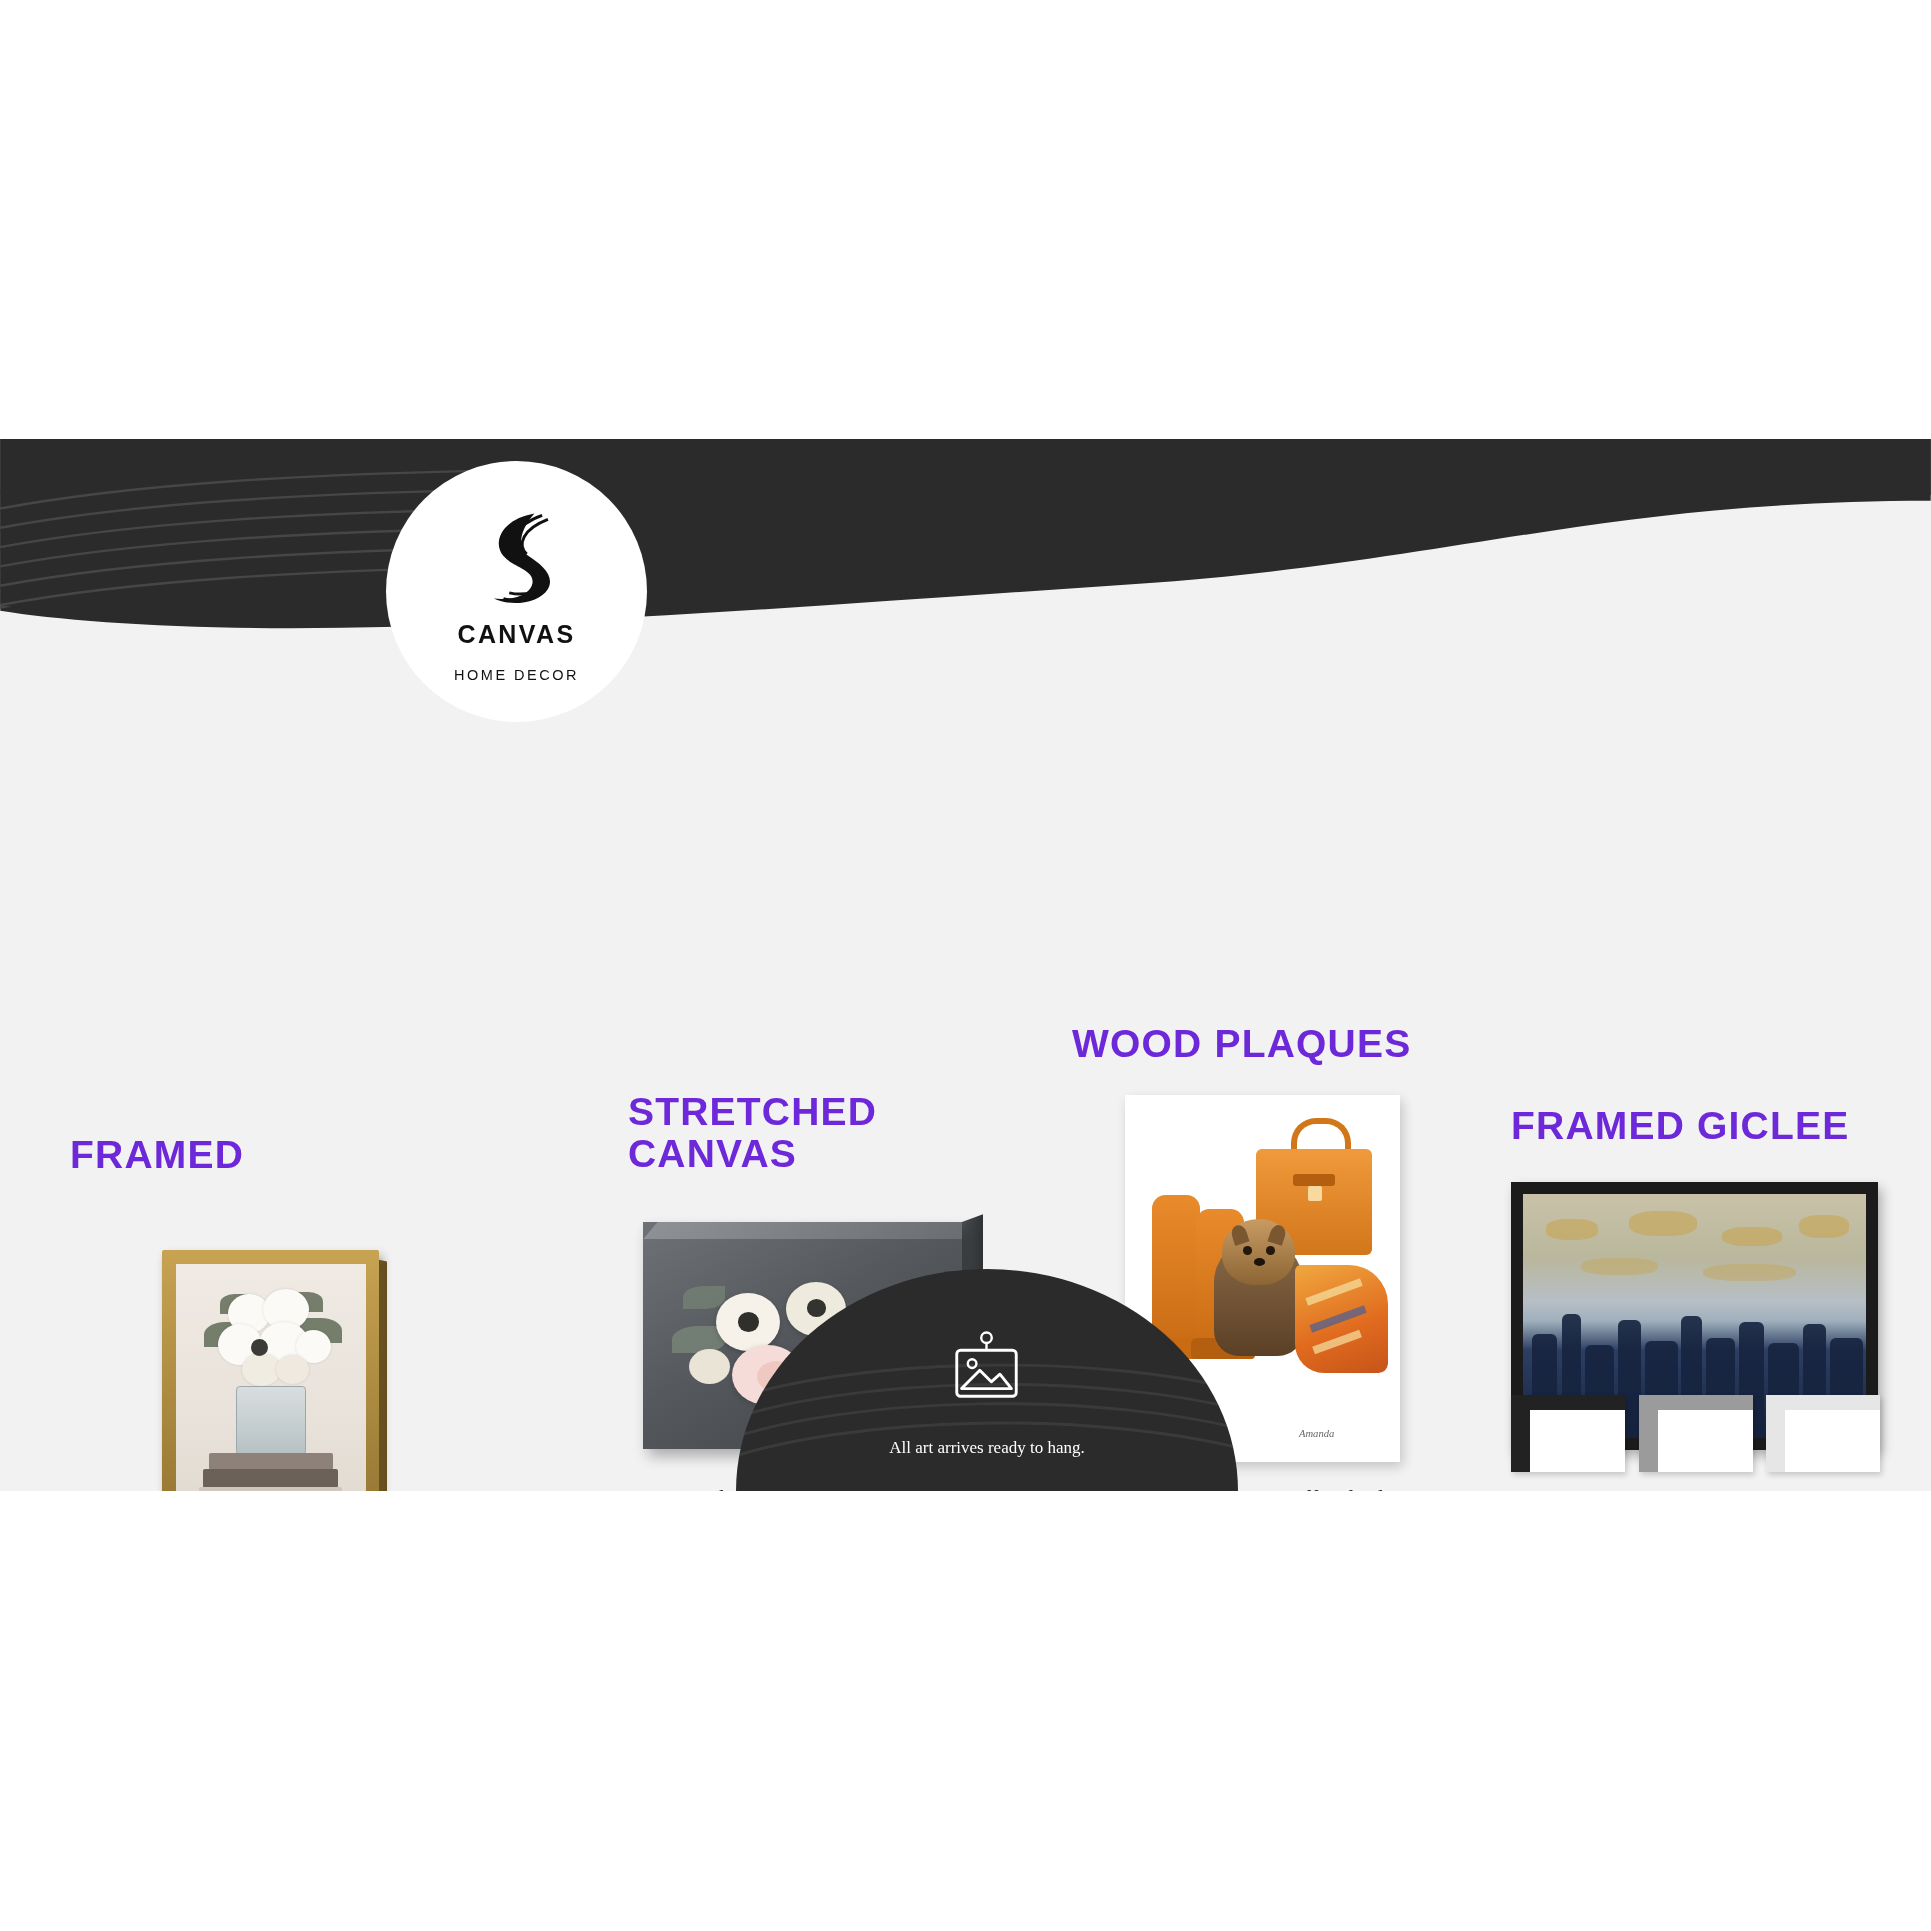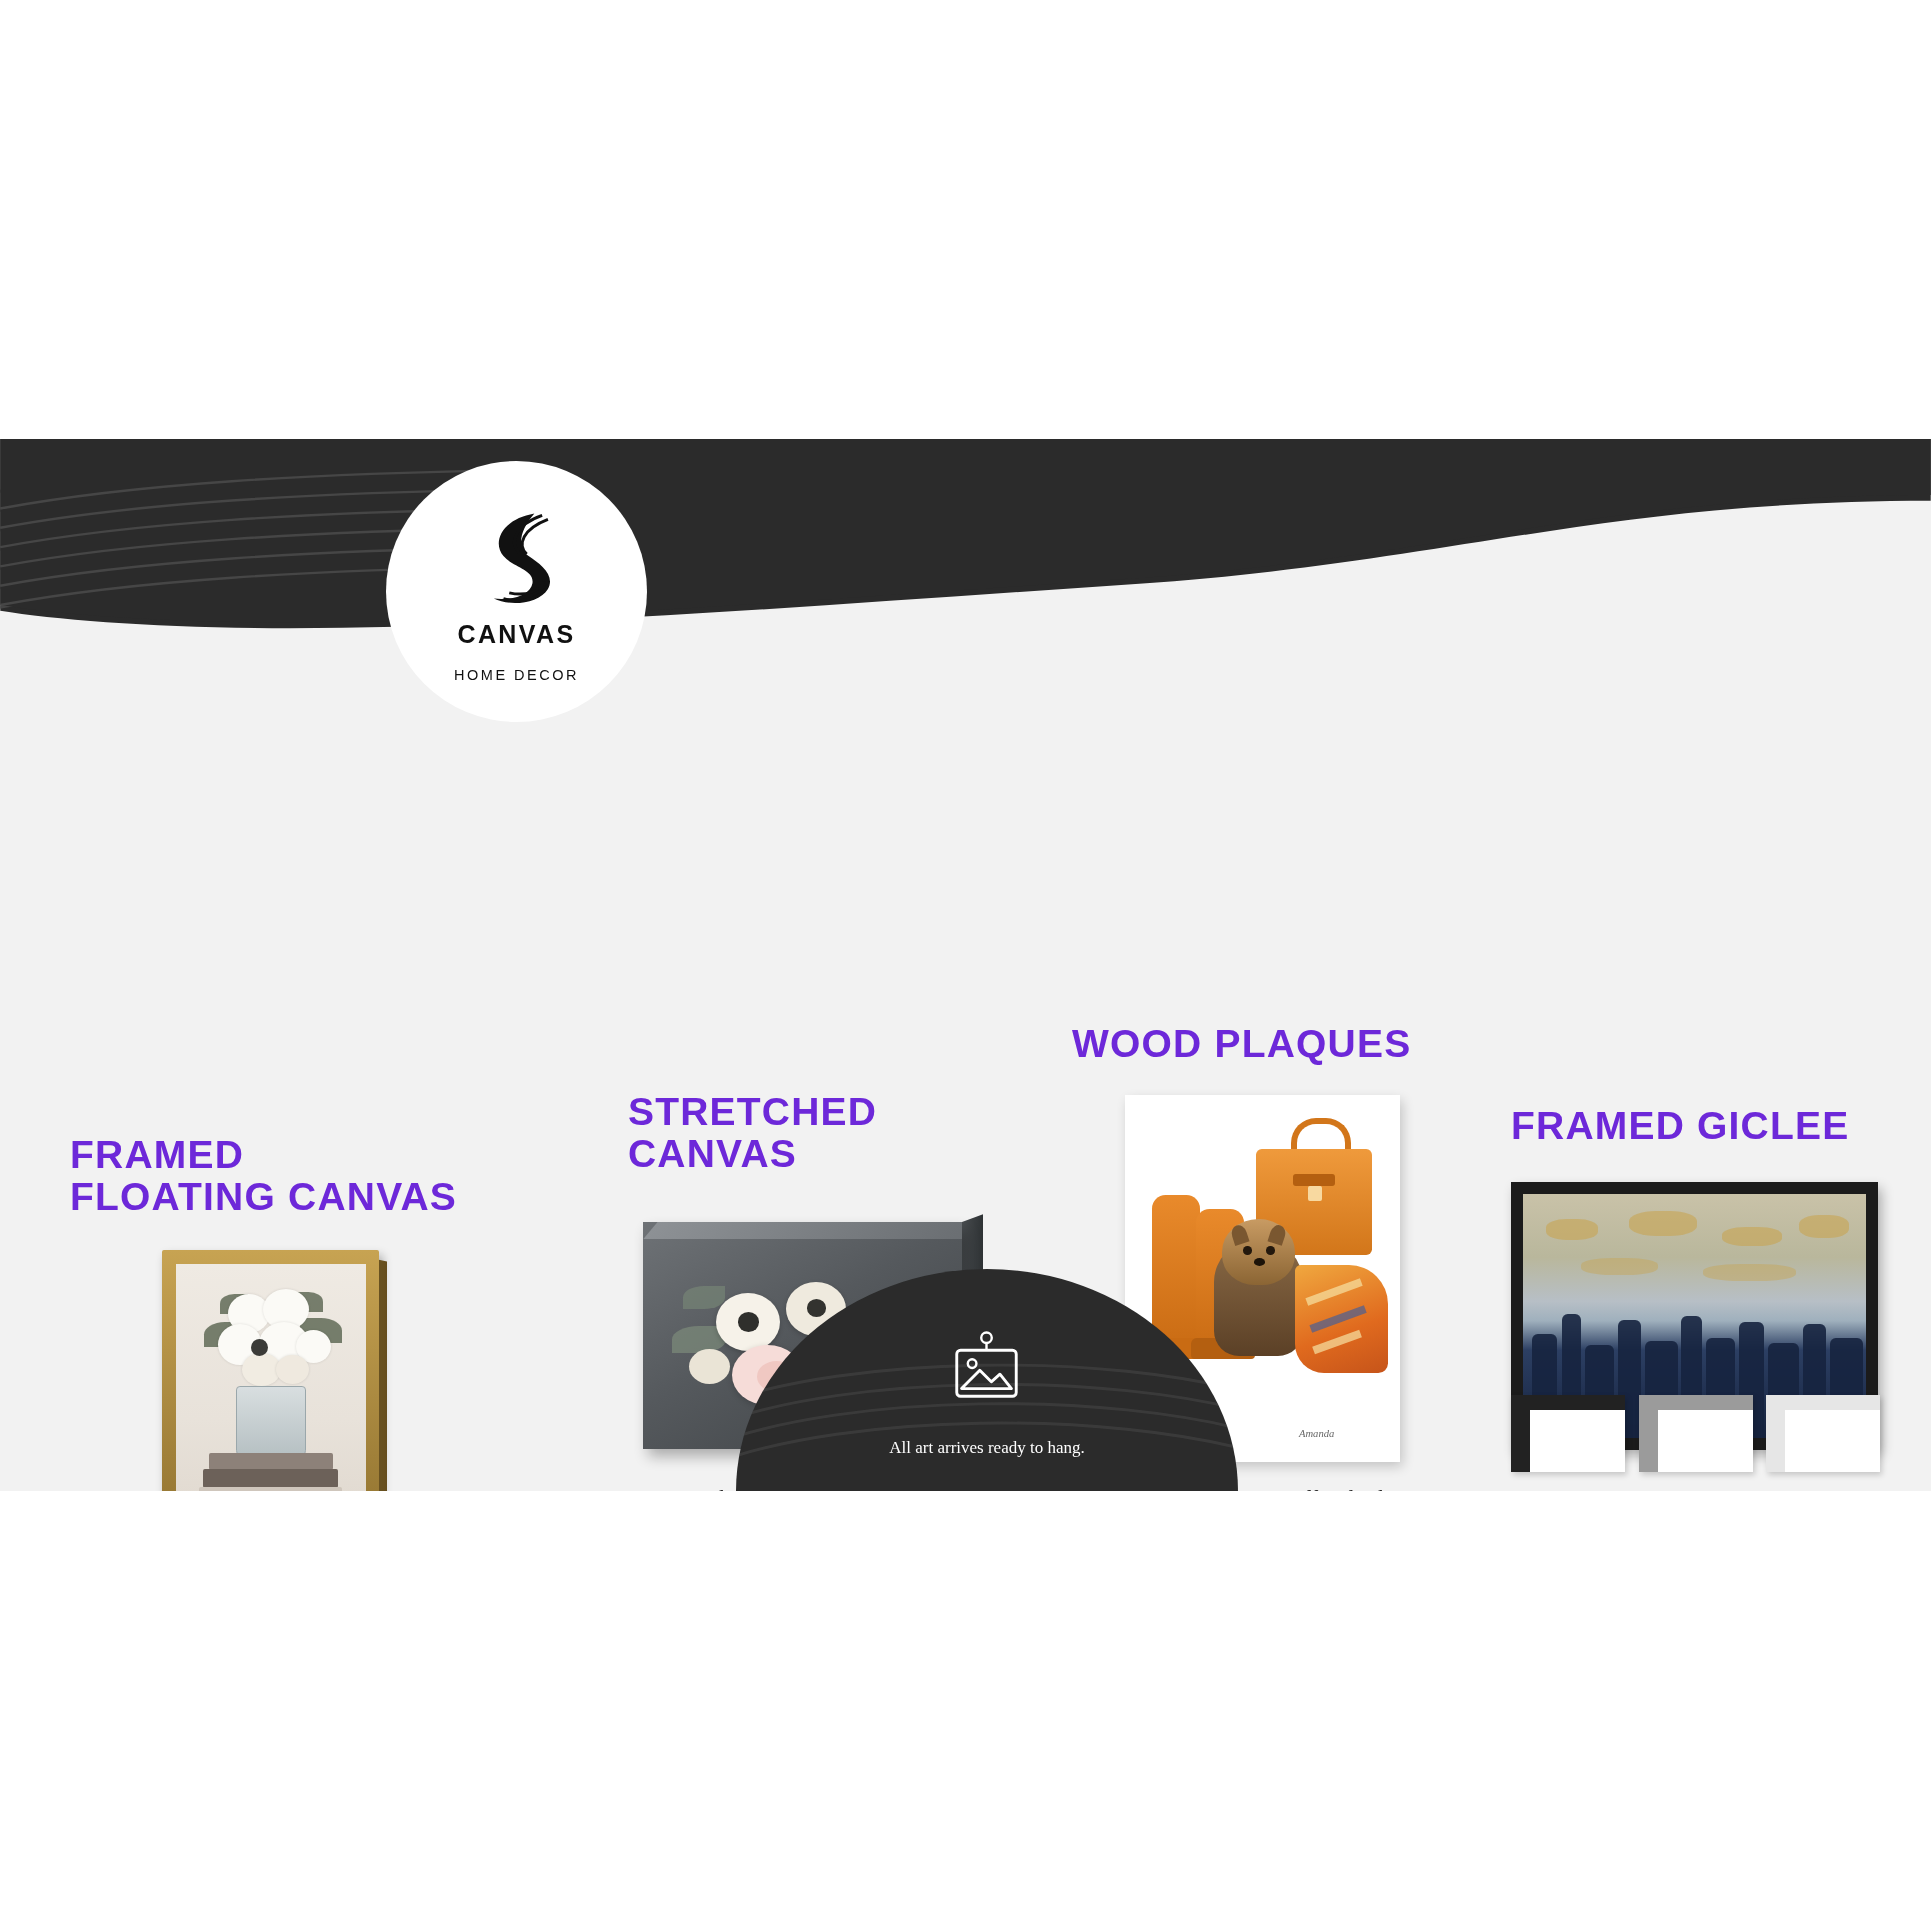--- a/index.html
+++ b/index.html
@@ -221,21 +221,20 @@
         <path d="M0,112 C140,86 320,76 540,72"></path>
         <path d="M0,92 C140,66 320,56 540,52"></path>
         <path d="M0,72 C140,46 320,36 540,32"></path>
       </g>
     </svg>
   </div>
 
   <div class="col" id="col1">
     <div class="col-title">
       <span>FRAMED</span><br>
-      <span>FLOATING CANVAS</span>
     </div>
 
     <div class="art1-wrap">
       <div class="art1-side"></div>
       <div class="art1-frame">
         <div class="art1-canvas">
           <div class="bouquet">
             <div class="leafy" style="left:1.9px;top:33px;width:42px;height:25px;"></div>
             <div class="leafy" style="left:97px;top:29px;width:42px;height:25px;transform:scaleX(-1);"></div>
             <div class="leafy" style="left:17.4px;top:5.8px;width:29px;height:19.3px;"></div>

